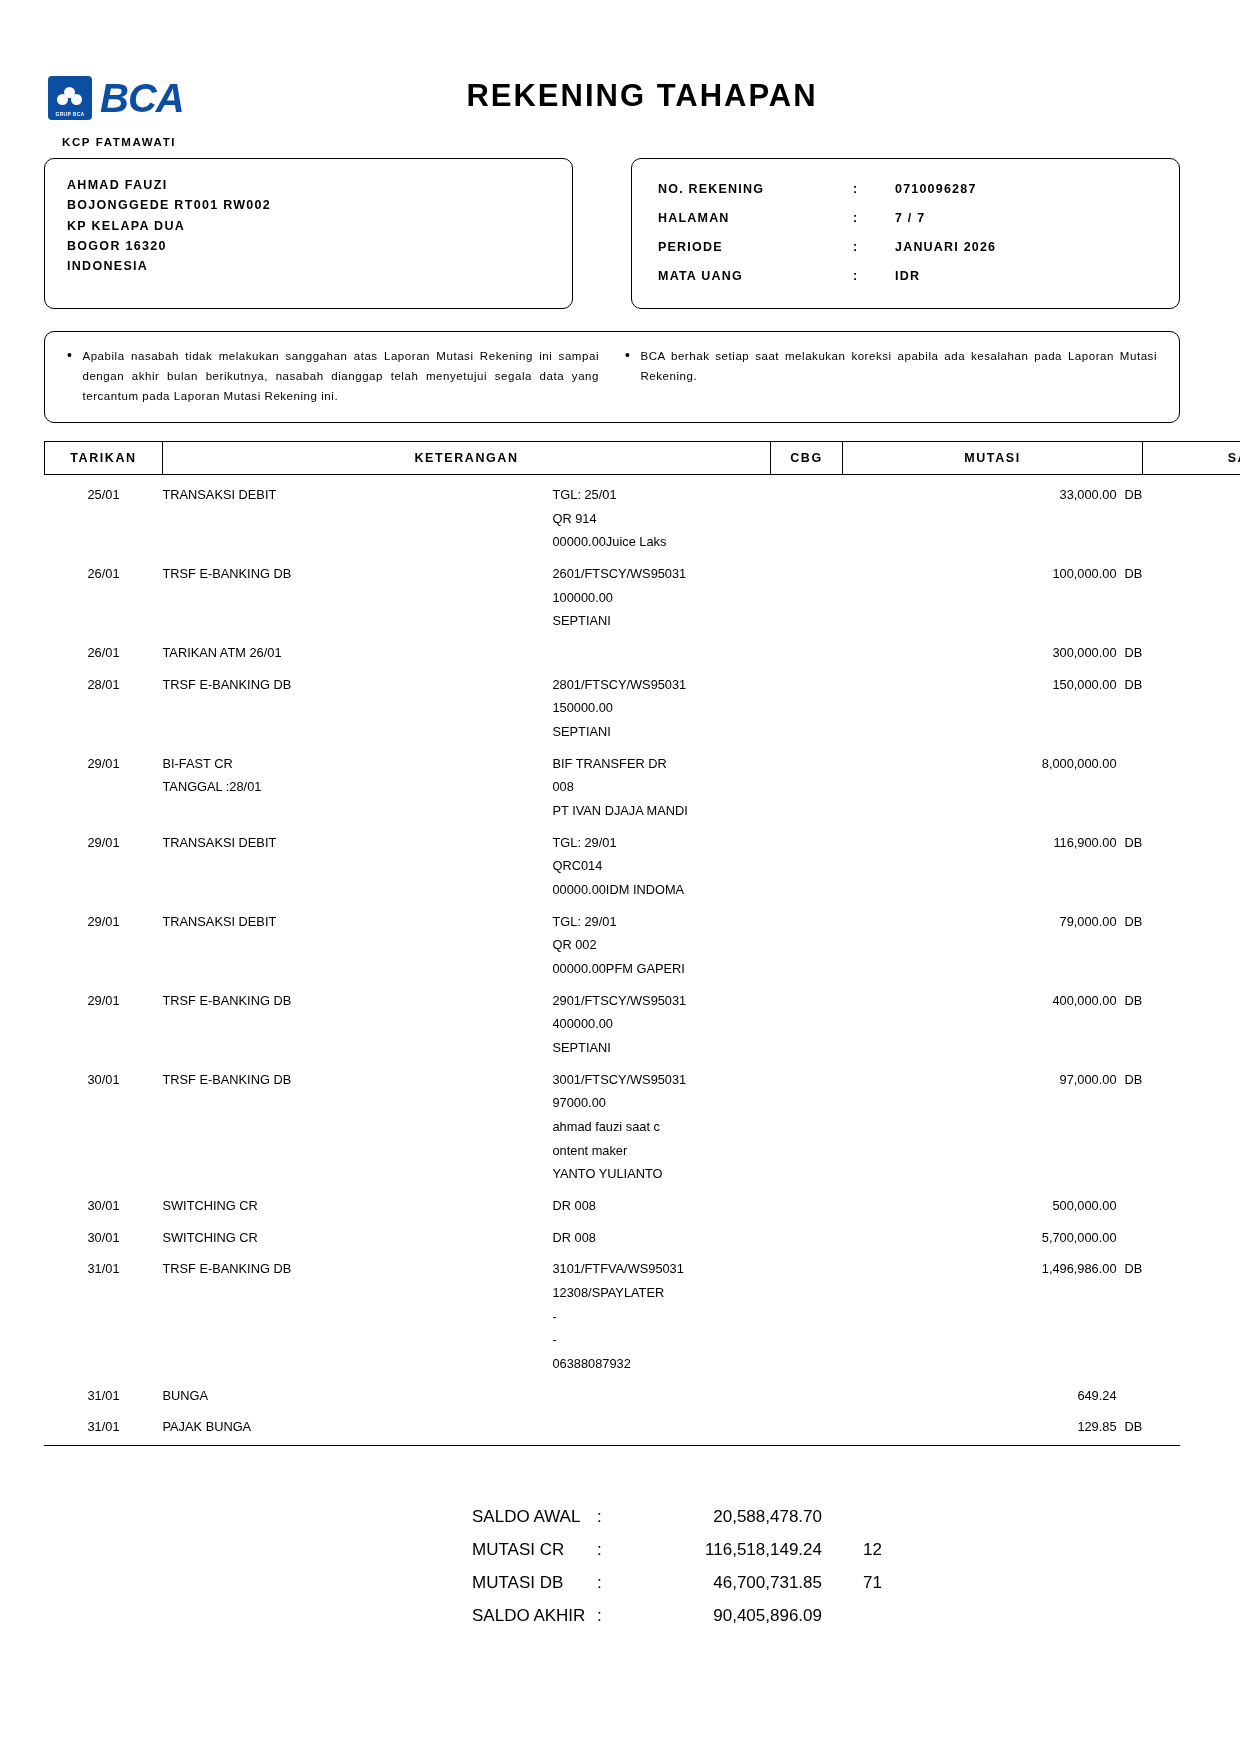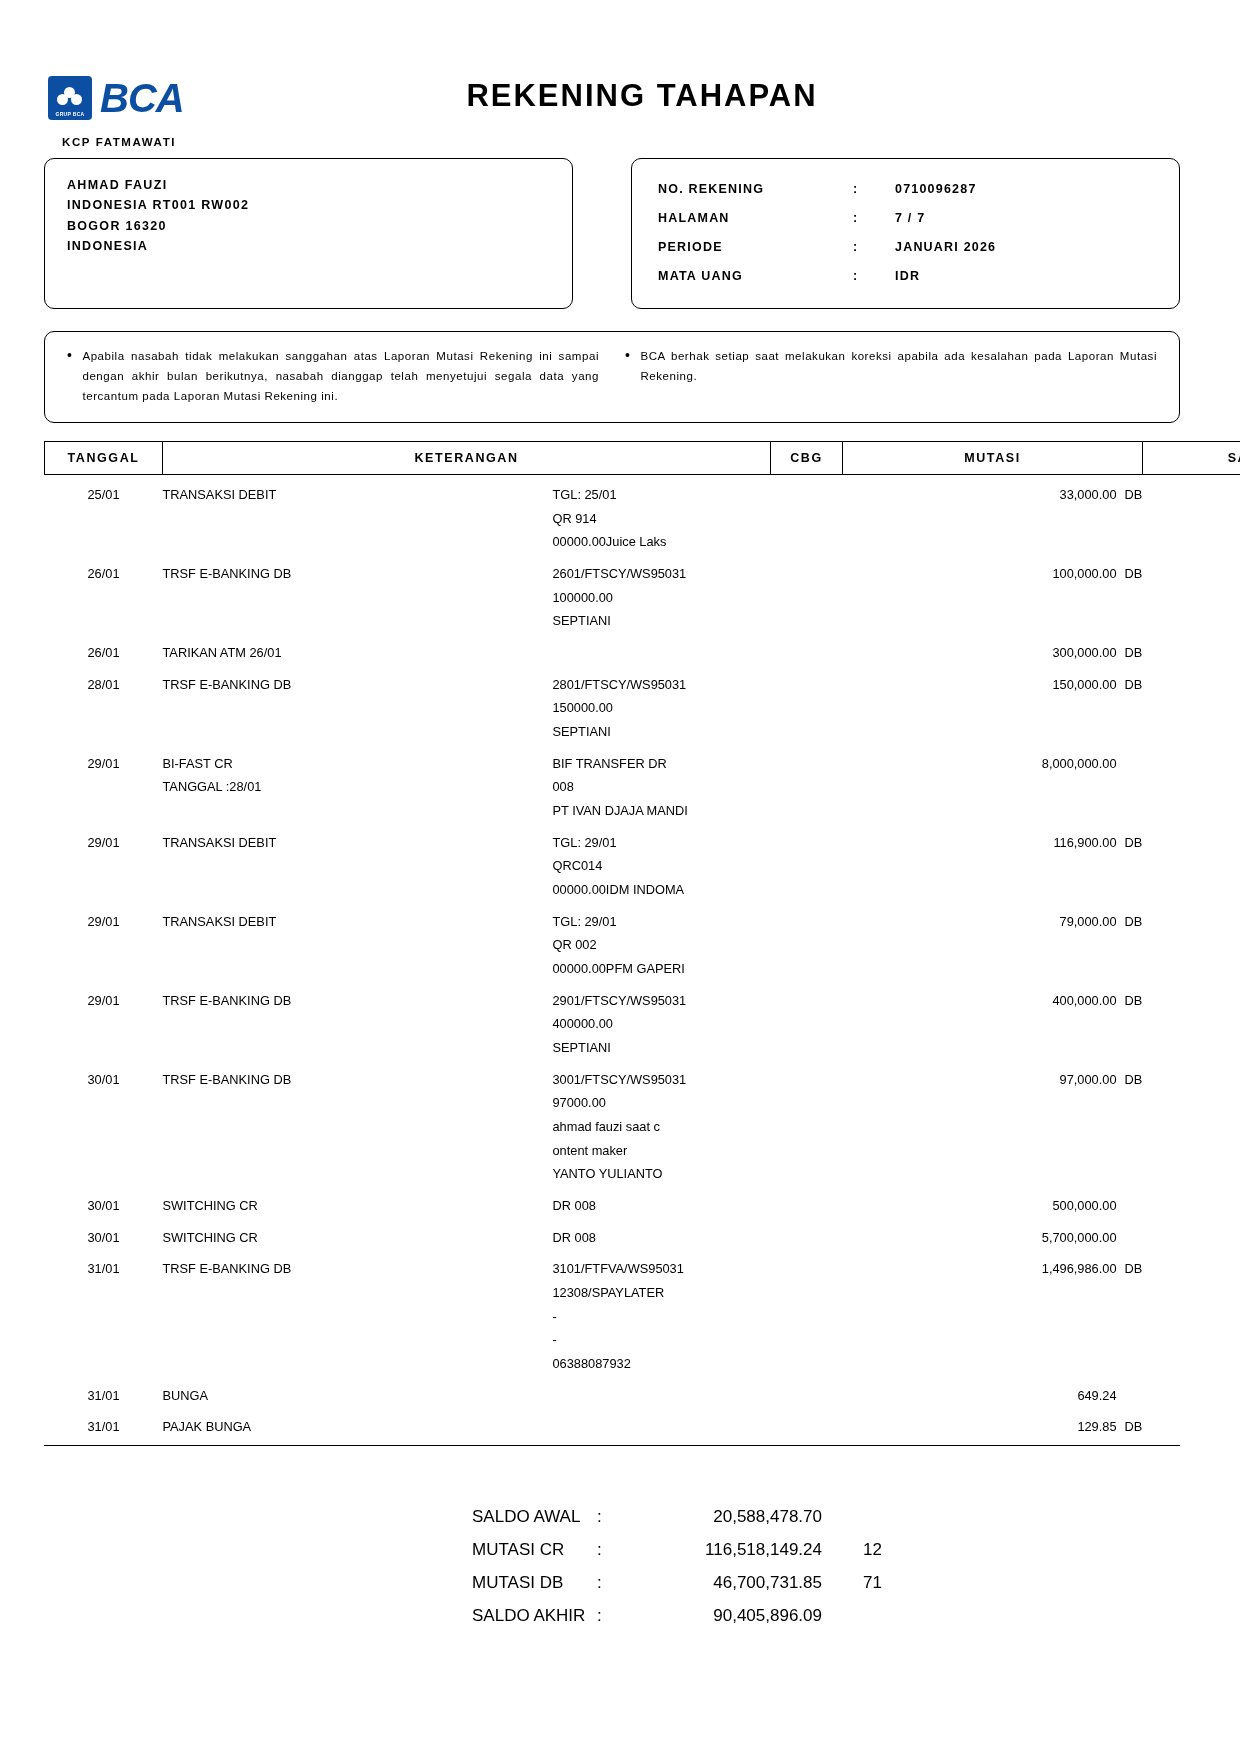--- a/index.html
+++ b/index.html
@@ -227,21 +227,22 @@
       <div class="logo-text">BCA</div>
     </div>
     <div class="doc-title">REKENING TAHAPAN</div>
   </div>
 
   <div class="branch">KCP FATMAWATI</div>
 
   <div class="info-row">
     <div class="box addr-box">
       <div class="addr-line">AHMAD FAUZI</div>
-      <div class="addr-line">INDONESIA RT001 RW002</div>
+      <div class="addr-line">BOJONGGEDE RT001 RW002</div>
+      <div class="addr-line">KP KELAPA DUA</div>
       <div class="addr-line">BOGOR 16320</div>
       <div class="addr-line">INDONESIA</div>
     </div>
 
     <div class="box acct-box">
       <div class="acct-line">
         <div class="acct-label">NO. REKENING</div>
         <div class="acct-colon">:</div>
         <div class="acct-value">0710096287</div>
       </div>
@@ -280,21 +281,21 @@
     <colgroup>
       <col class="col-tanggal">
       <col class="col-keterangan">
       <col style="width:218px">
       <col class="col-cbg">
       <col class="col-mutasi">
       <col class="col-saldo">
     </colgroup>
     <thead>
       <tr>
-        <th>TANGGAL</th>
+        <th>TARIKAN</th>
         <th colspan="2">KETERANGAN</th>
         <th>CBG</th>
         <th>MUTASI</th>
         <th>SALDO</th>
       </tr>
     </thead>
     <tbody id="txn-body">
         <tr class="txn">
           <td class="c-date">25/01</td>
           <td class="c-desc1">

